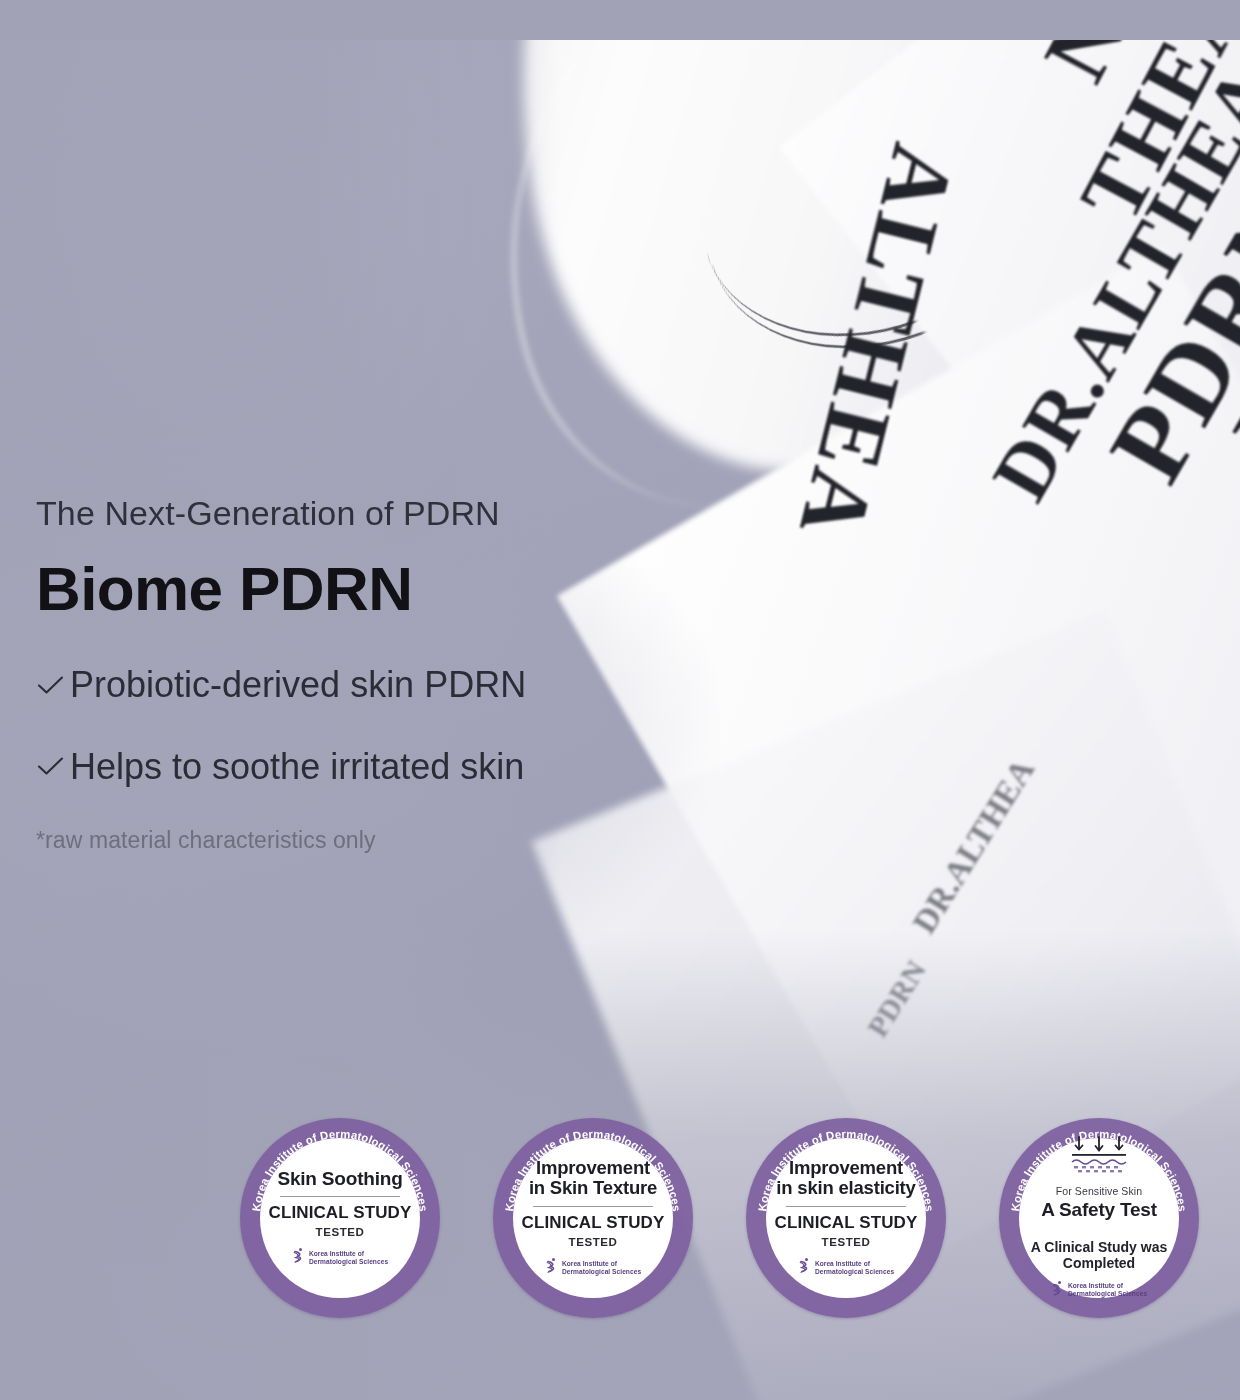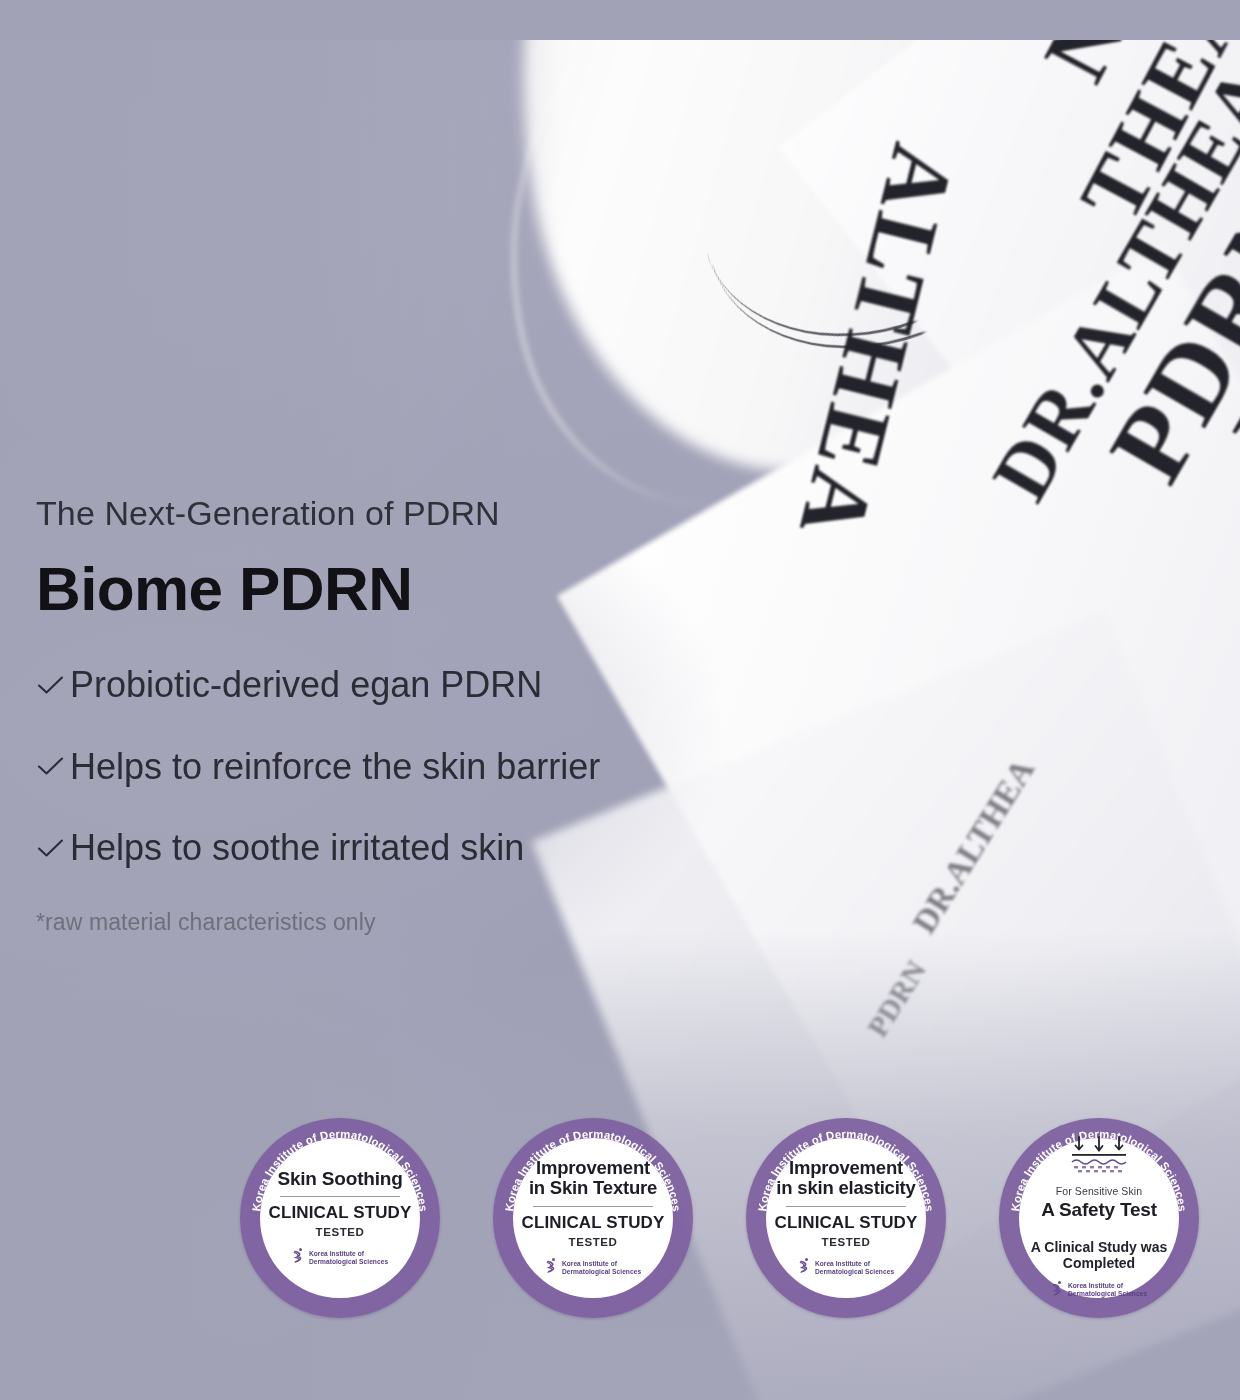--- a/index.html
+++ b/index.html
@@ -92,21 +92,21 @@
     position:absolute;left:0;top:380px;width:720px;height:620px;
     background:radial-gradient(ellipse at 25% 50%, rgba(165,165,186,.75) 0%, rgba(165,165,186,0) 72%);
   }
 
   
   .copy{position:absolute;left:36px;top:455px;width:860px;}
   .eyebrow{
     font-size:34px;color:#30303a;letter-spacing:.1px;
     line-height:1.1;margin:0 0 26px 0;
   }
-  .title-row{display:flex;align-items:flex-end;margin:0 0 44px 0;}
+  .title-row{display:flex;align-items:flex-start;margin:0 0 44px 0;flex-direction:column;}
   .title-main{
     font-size:62px;font-weight:700;color:#111116;letter-spacing:-.6px;line-height:1;
   }
   .title-sub{
     font-size:33px;font-weight:700;color:#111116;letter-spacing:-.2px;
   }
   .bullets{list-style:none;margin:0;padding:0;}
   .bullet{display:flex;align-items:center;margin:0 0 40px 0;}
   .check{
     width:34px;flex:0 0 34px;display:flex;align-items:center;justify-content:flex-start;
@@ -211,29 +211,21 @@
       <span class="title-main">Biome PDRN</span>
     </div>
 
     <ul class="bullets">
       <li class="bullet">
         <span class="check">
           <svg width="30" height="24" viewBox="0 0 30 24">
               <path d="M3 12.5 L10.5 19.5 L26 4.5" fill="none" stroke="#2c2c36" stroke-width="2.1" stroke-linecap="round" stroke-linejoin="round"></path>
             </svg>
         </span>
-        <span class="bullet-text">Probiotic-derived egan PDRN</span>
-      </li>
-      <li class="bullet">
-        <span class="check">
-          <svg width="30" height="24" viewBox="0 0 30 24">
-              <path d="M3 12.5 L10.5 19.5 L26 4.5" fill="none" stroke="#2c2c36" stroke-width="2.1" stroke-linecap="round" stroke-linejoin="round"></path>
-            </svg>
-        </span>
-        <span class="bullet-text">Helps to reinforce the skin barrier</span>
+        <span class="bullet-text">Probiotic-derived skin PDRN</span>
       </li>
       <li class="bullet">
         <span class="check">
           <svg width="30" height="24" viewBox="0 0 30 24">
               <path d="M3 12.5 L10.5 19.5 L26 4.5" fill="none" stroke="#2c2c36" stroke-width="2.1" stroke-linecap="round" stroke-linejoin="round"></path>
             </svg>
         </span>
         <span class="bullet-text">Helps to soothe irritated skin</span>
       </li>
     </ul>

